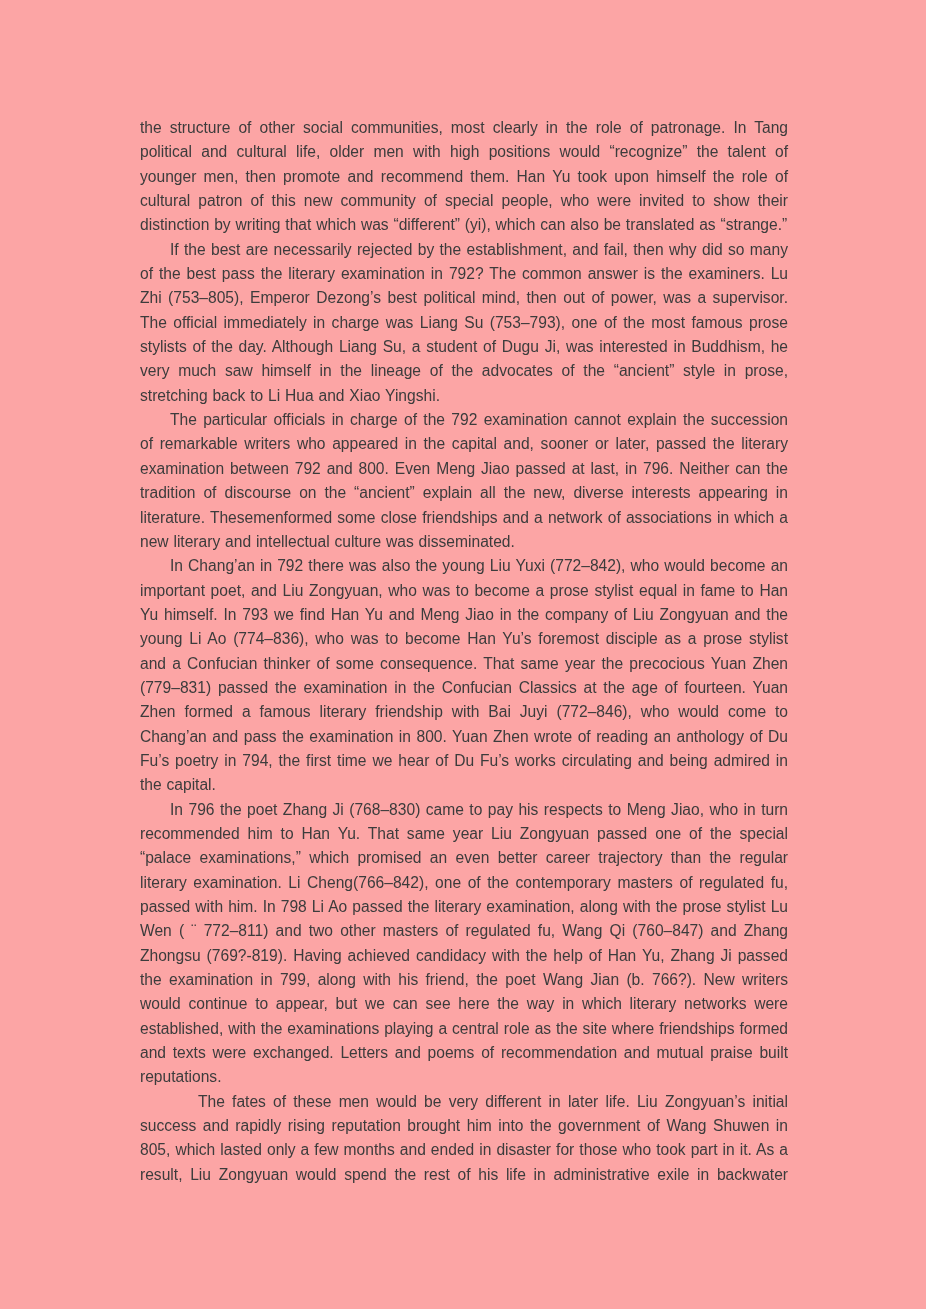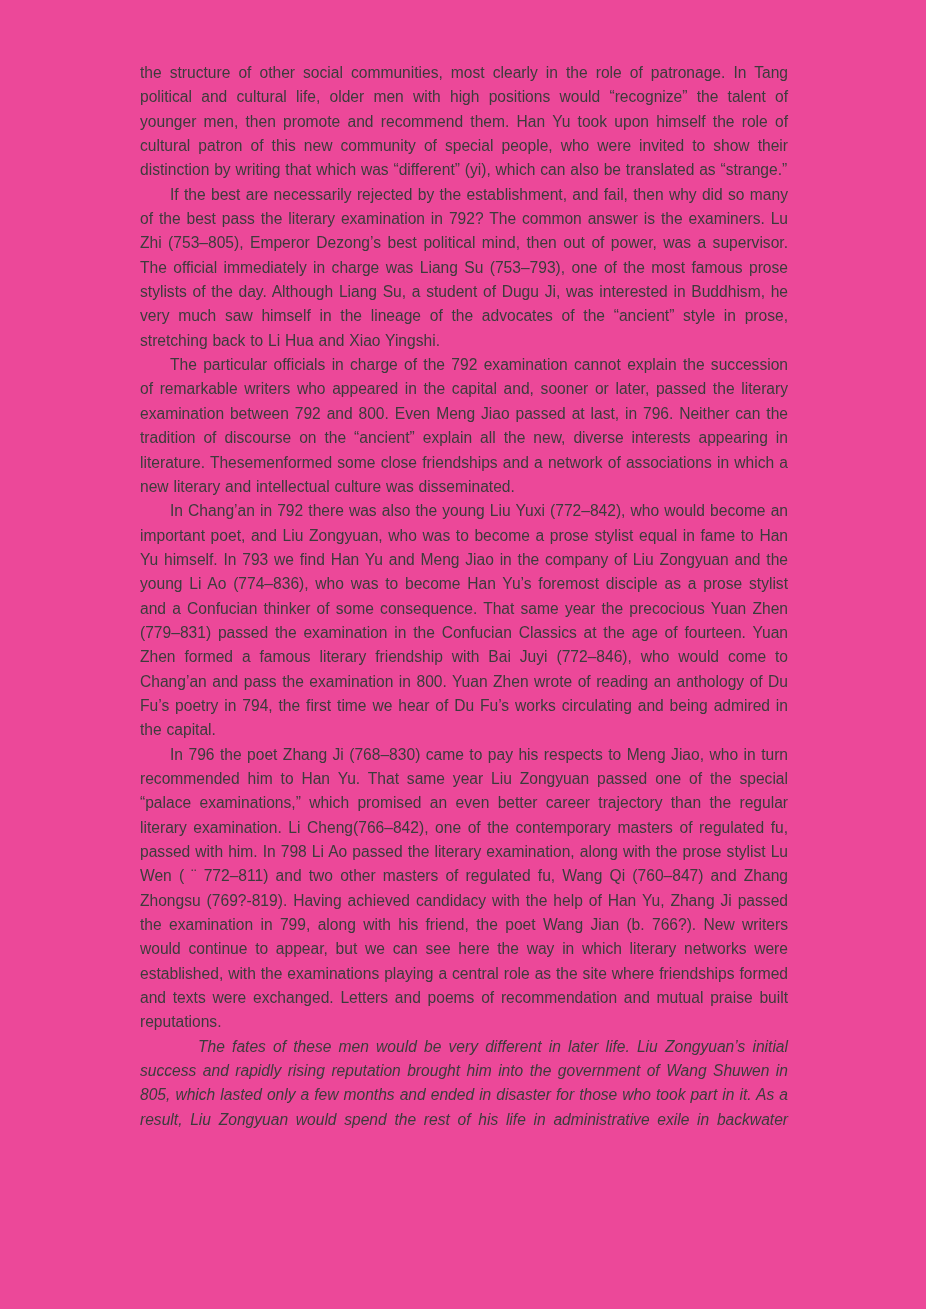--- a/index.html
+++ b/index.html
@@ -4,43 +4,42 @@
 <style>
   html, body {
     margin: 0;
     padding: 0;
     background: #ffffff;
   }
   .page {
     position: relative;
     width: 926px;
     height: 1309px;
-    background: #ec4899;
+    background: #fca5a5;
     box-sizing: border-box;
-    padding: 61px 138px 0 140px;
+    padding: 116px 138px 0 140px;
     overflow: hidden;
   }
   .para {
     font-family: "Liberation Sans", "DejaVu Sans", sans-serif;
     font-size: 15.6px;
     line-height: 24.35px;
     color: #3c3c3c;
     text-align: justify;
     text-justify: inter-word;
     margin: 0;
     padding: 0;
     text-indent: 30px;
     word-spacing: 0.5px;
   }
   .para.no-indent {
     text-indent: 0;
   }
   .para.deep-indent {
     text-indent: 58px;
-    font-style: italic;
   }
   .para.fill-last {
     text-align-last: justify;
   }
 </style>
 </head>
 <body>
 
 <div class="page">
   <p class="para no-indent">the structure of other social communities, most clearly in the role of patronage. In Tang political and cultural life, older men with high positions would “recognize” the talent of younger men, then promote and recommend them. Han Yu took upon himself the role of cultural patron of this new community of special people, who were invited to show their distinction by writing that which was “different” (yi), which can also be translated as “strange.”</p>

